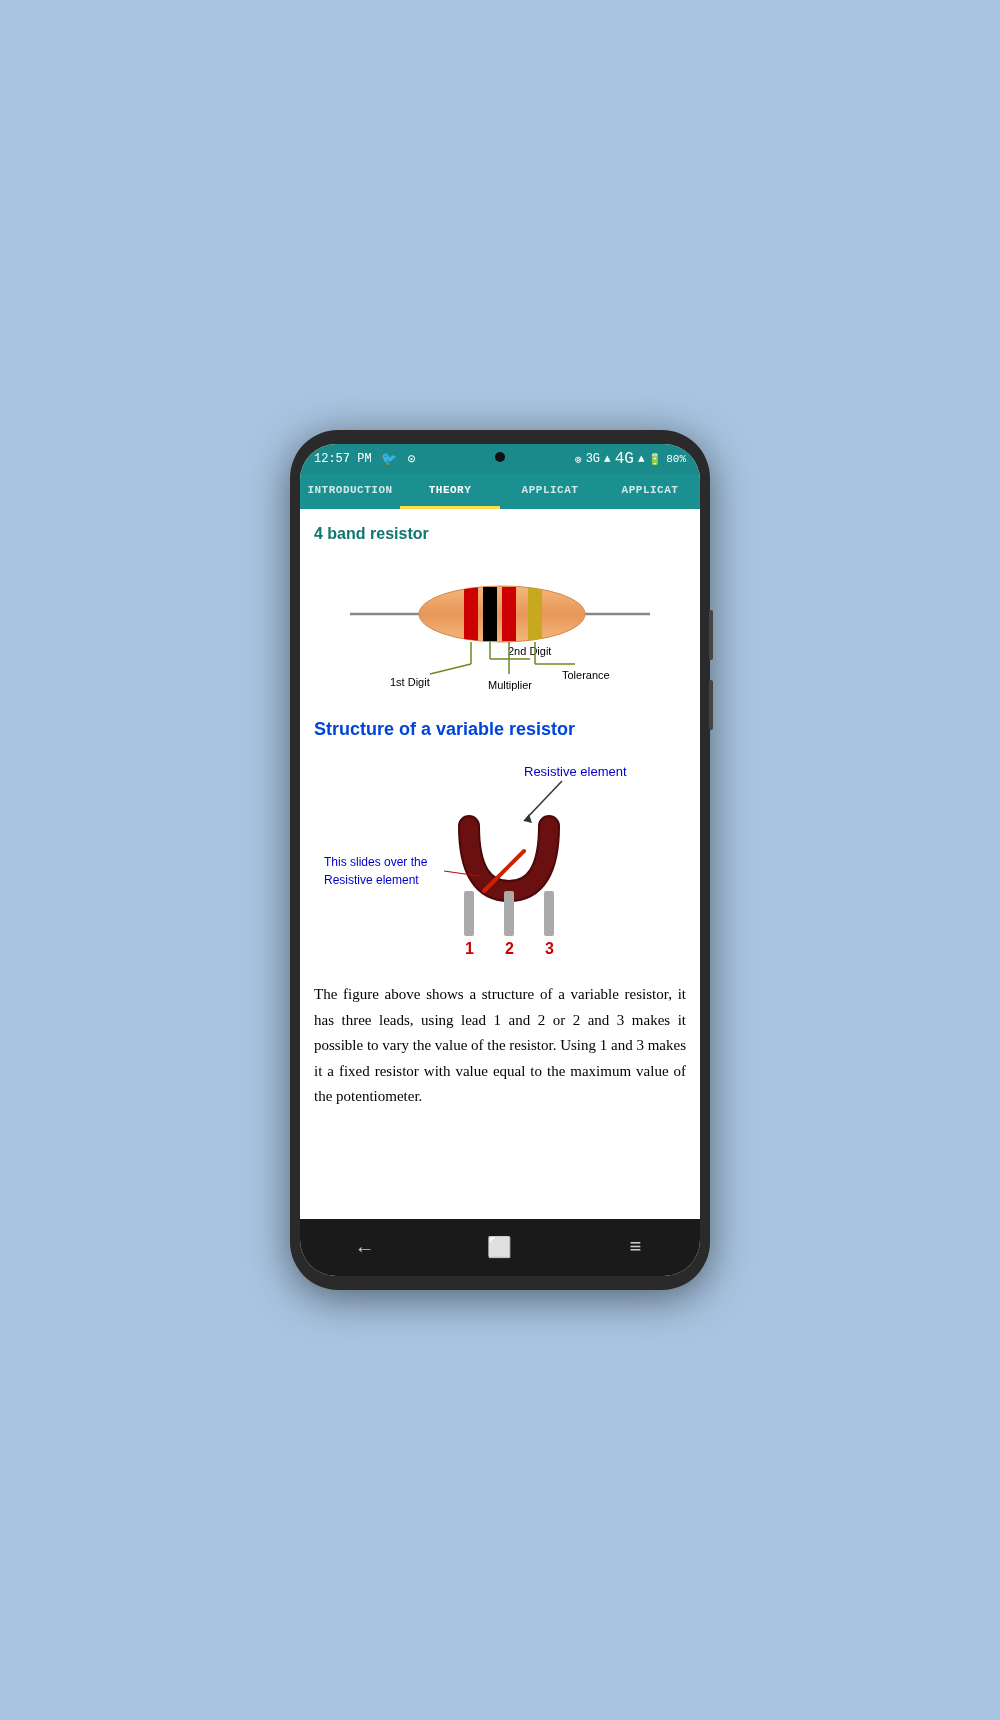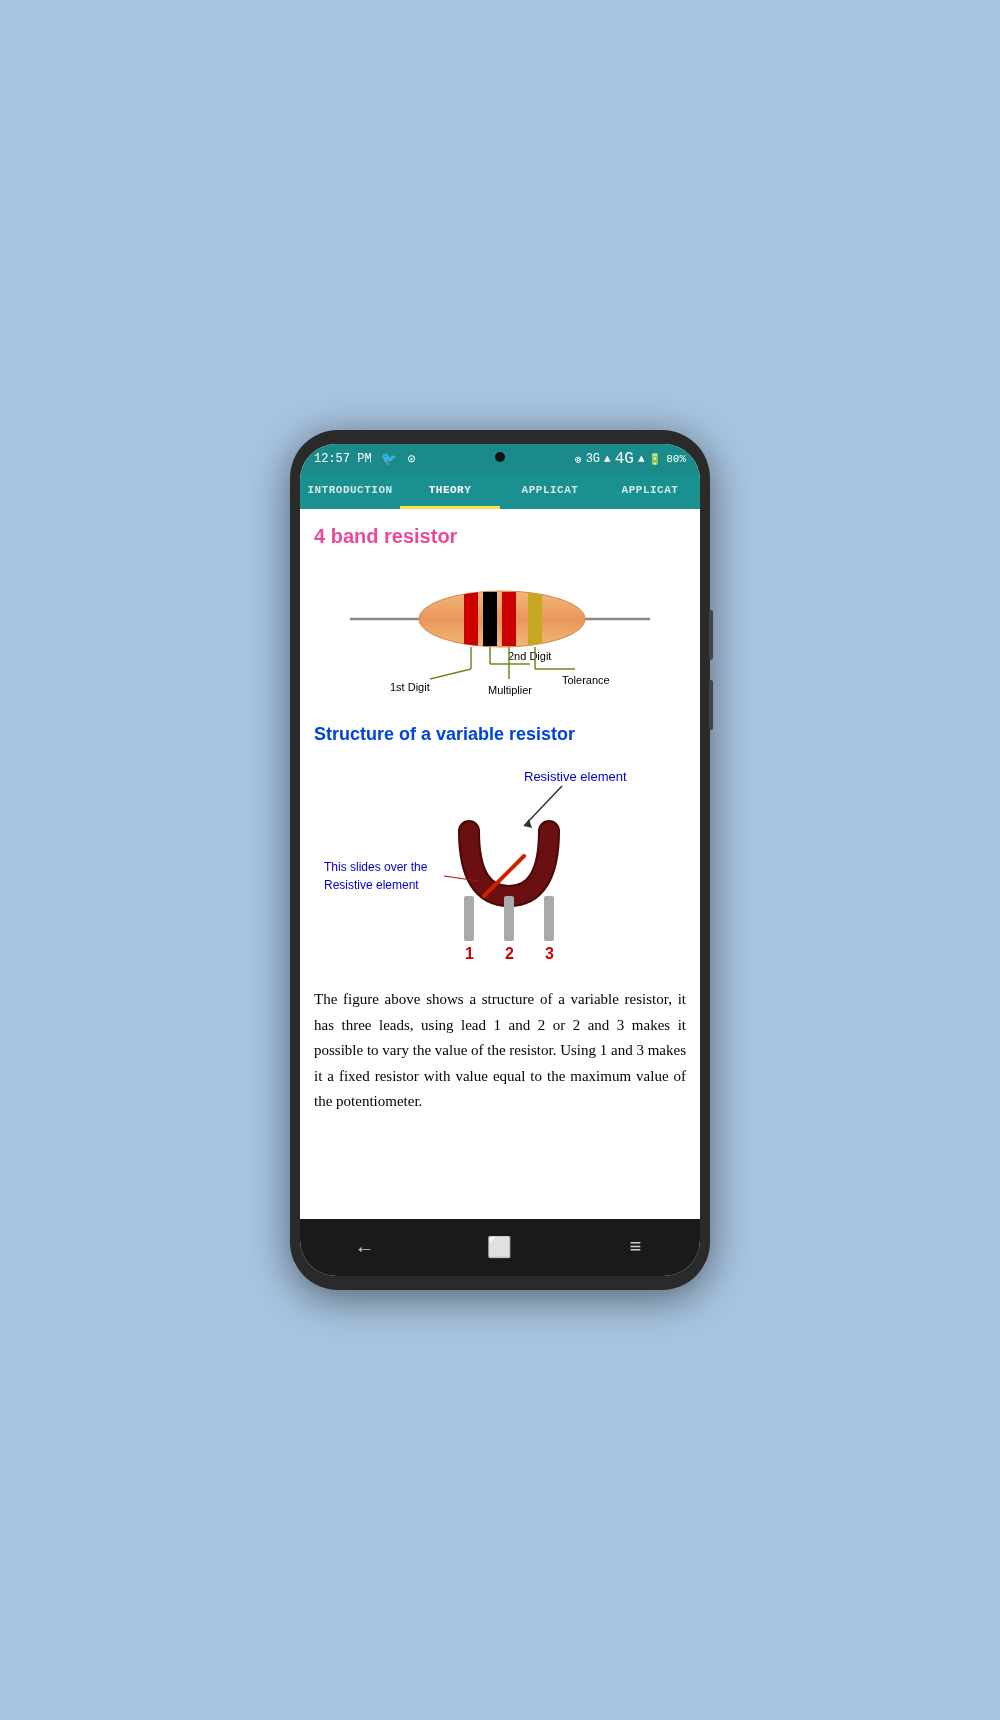--- a/index.html
+++ b/index.html
@@ -100,22 +100,22 @@
     
     .content {
       flex: 1;
       background: #fff;
       overflow-y: auto;
       padding: 16px 14px;
     }
 
     
     .section-title {
-      color: #ec4899;
-      font-size: 20px;
+      color: #0f766e;
+      font-size: 16px;
       font-weight: bold;
       margin-bottom: 16px;
       font-family: Arial, sans-serif;
     }
     .section-title2 {
       color: #0044dd;
       font-size: 18px;
       font-weight: bold;
       margin-bottom: 6px;
       font-family: Arial, sans-serif;

